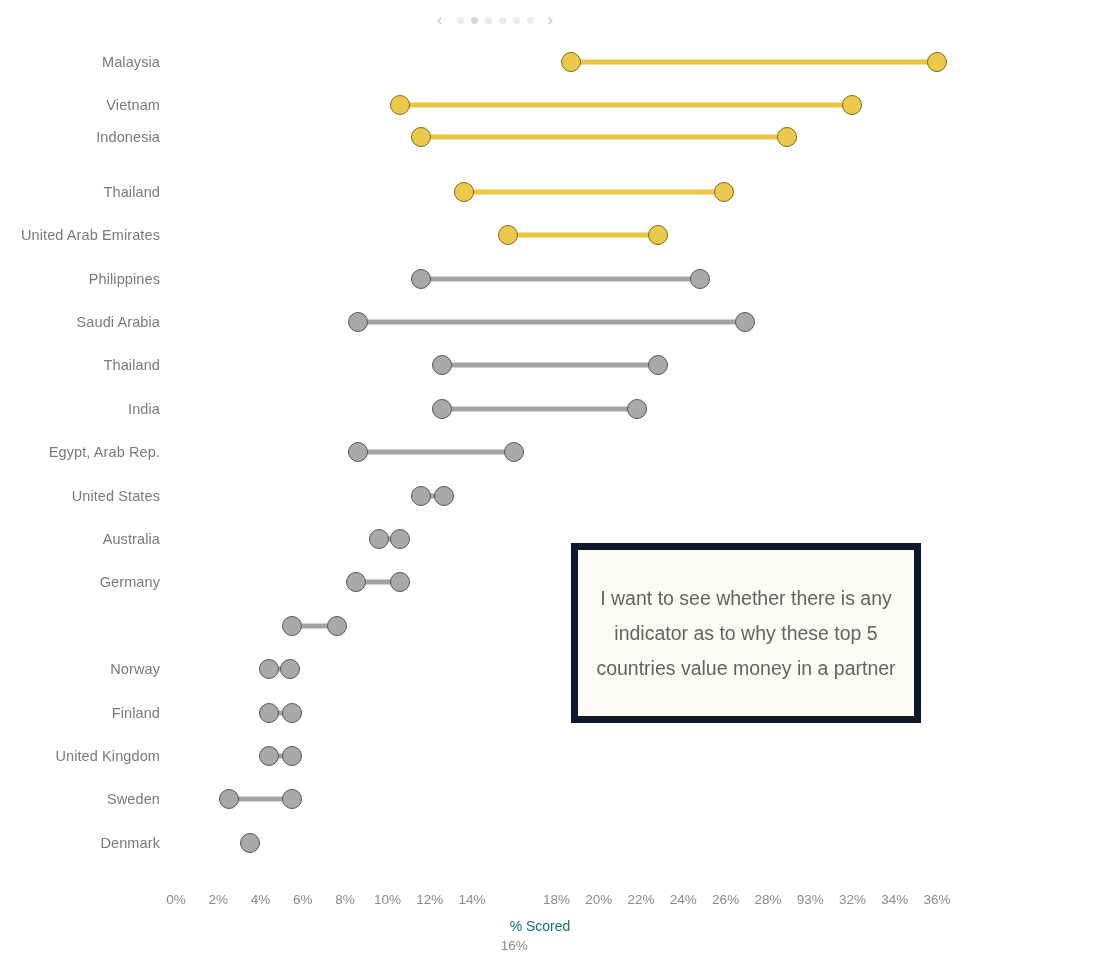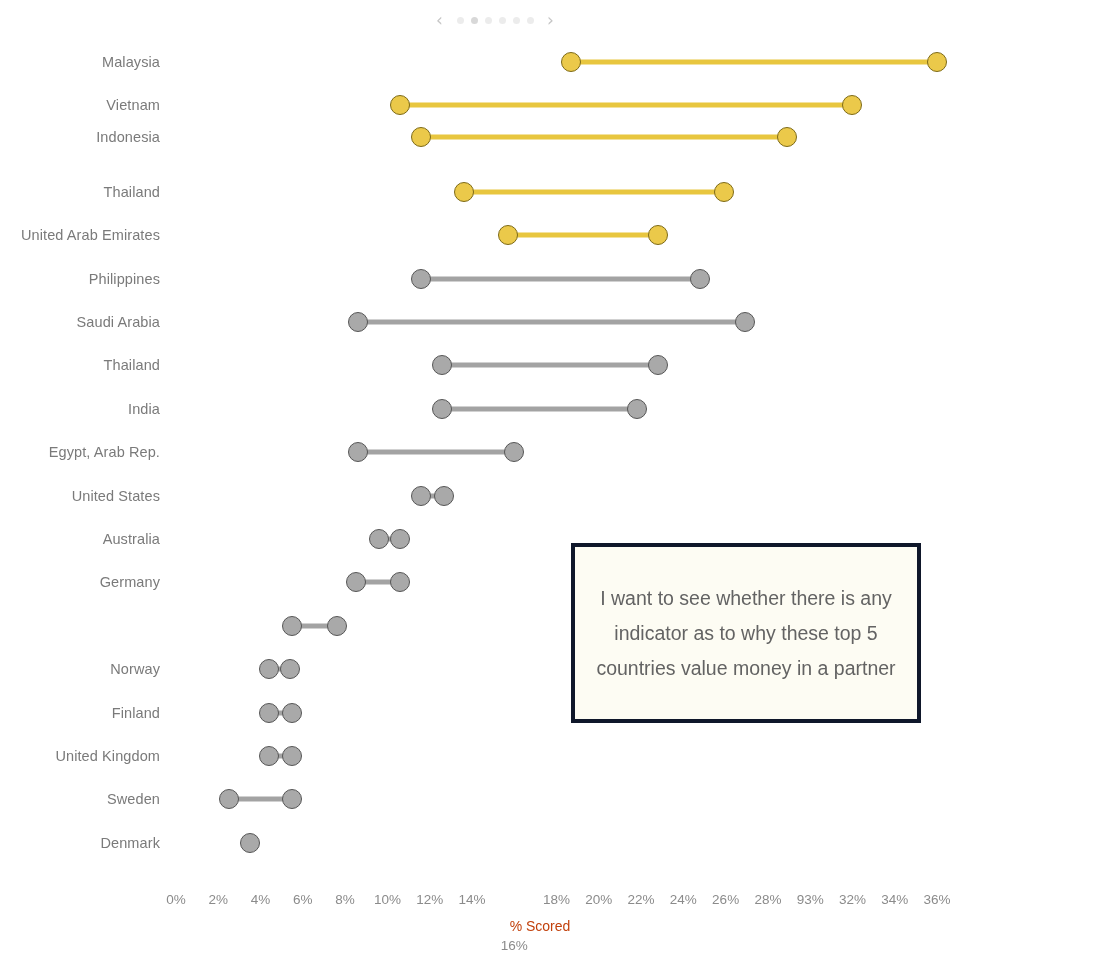--- a/index.html
+++ b/index.html
@@ -115,31 +115,31 @@
     transform: translateX(-50%);
     white-space: nowrap;
   }
   #xtitle {
     position: absolute;
     top: 872px;
     left: 0;
     width: 1099px;
     text-align: left;
     font-size: 14px;
-    color: #c2410c;
+    color: #0f766e;
   }
   #xtitle span { position: relative; left: 540px; transform: translateX(-50%); display: inline-block; }
 
   
   #annotation {
     position: absolute;
     left: 571px; top: 543px;
     width: 350px; height: 180px;
     background: #fdfcf3;
-    border: 4px solid #0f172a;
+    border: 7px solid #0f172a;
     box-sizing: border-box;
     display: flex;
     align-items: center;
     justify-content: center;
     padding: 10px 16px;
   }
   #annotation p {
     margin: 0;
     text-align: center;
     font-size: 19.5px;

